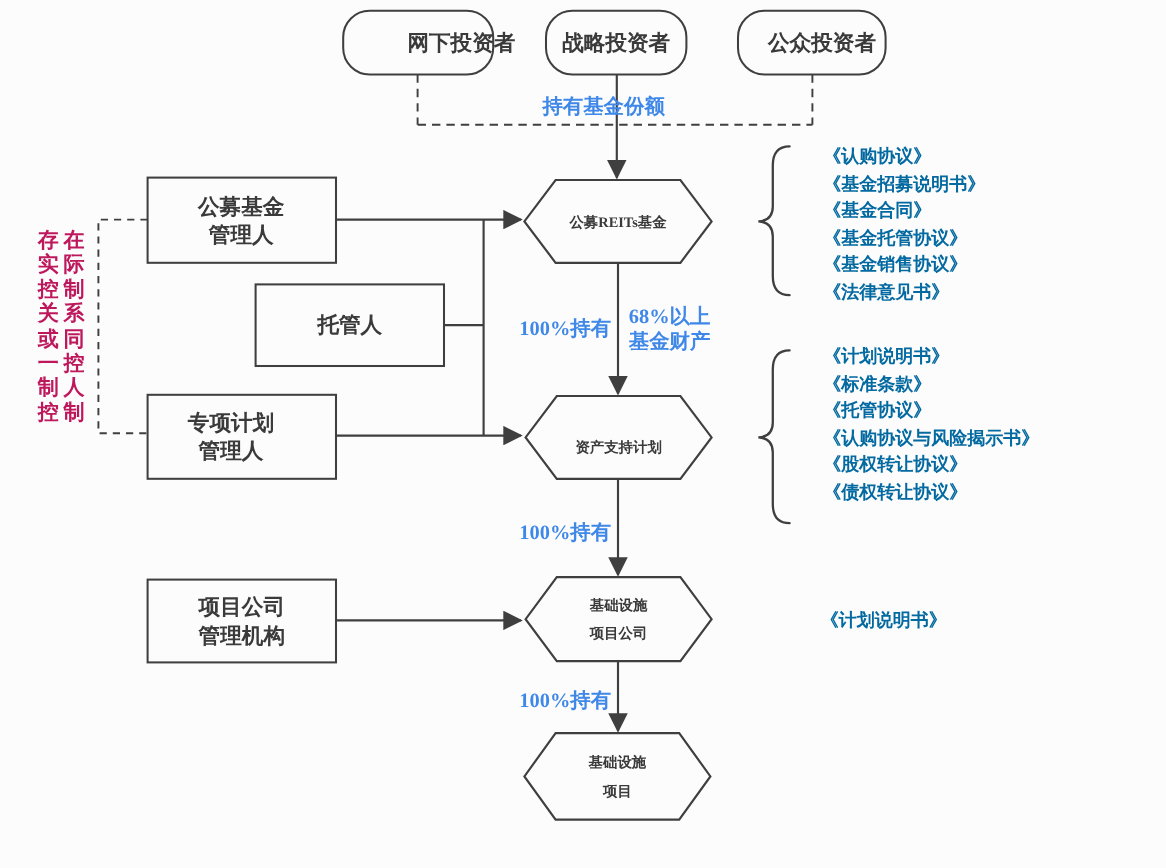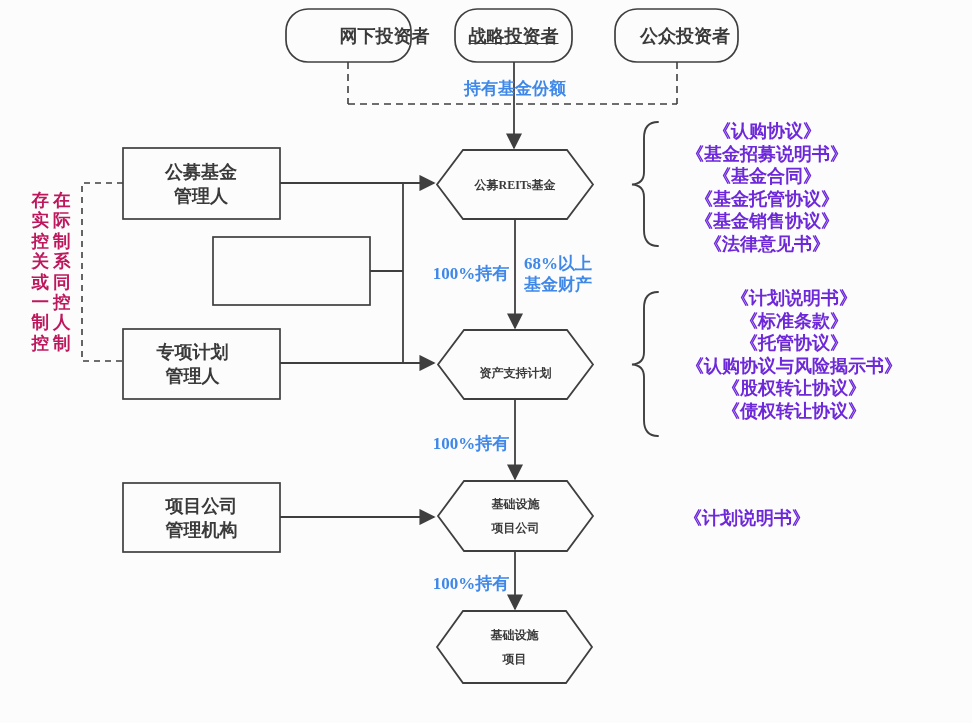--- a/index.html
+++ b/index.html
@@ -13,21 +13,21 @@
     text-align:center; white-space:pre-line; font-weight:700; color:#3a3a3a;
     line-height:24px; font-size:18px;
   }
   .hex-lbl { font-size:12px; }
   .blue { color:#3f88e8; }
   .small-lbl { font-size:17px; line-height:21px; }
   .note {
     position:absolute; font-weight:700; color:#be185d; font-size:17.5px;
     line-height:20.4px; white-space:pre-line; text-align:center; letter-spacing:4px;
   }
-  .doclist { position:absolute; font-weight:700; color:#6d28d9; font-size:18px;text-align:center; }
+  .doclist { position:absolute; font-weight:700; color:#0369a1; font-size:15px; }
   .doclist .doc-line { line-height:22.5px; white-space:pre; }
 </style>
 </head>
 <body>
 
 <div class="canvas">
 
   <svg class="layer" width="972" height="723" viewBox="0 0 972 723">
     <defs>
       <marker id="arrow" viewBox="0 0 10 10" refX="9" refY="5" markerWidth="9" markerHeight="9" orient="auto-start-reverse">
@@ -64,38 +64,39 @@
     <line x1="515" y1="399" x2="515" y2="479" stroke="#3f3f3f" stroke-width="1.8" marker-end="url(#arrow)"></line>
     <line x1="515" y1="551" x2="515" y2="609" stroke="#3f3f3f" stroke-width="1.8" marker-end="url(#arrow)"></line>
 
     <polyline points="123,183 82,183 82,361 123,361" fill="none" stroke="#3f3f3f" stroke-width="1.6" stroke-dasharray="6,5"></polyline>
 
     <path d="M 658,122 C 648,122 644,128 644,138 L 644,172 C 644,180 640,184 632,184.5 C 640,185 644,189 644,197 L 644,230 C 644,240 648,246 658,246" fill="none" stroke="#3f3f3f" stroke-width="1.9" stroke-linecap="round"></path>
     <path d="M 658,292 C 648,292 644,298 644,308 L 644,352 C 644,360 640,364 632,364.5 C 640,365 644,369 644,377 L 644,420 C 644,430 648,436 658,436" fill="none" stroke="#3f3f3f" stroke-width="1.9" stroke-linecap="round"></path>
   </svg>
 
   <div class="lbl" style="left:286px; top:9px; width:125px; height:53px;margin-left:36px;">网下投资者</div>
-  <div class="lbl" style="left:455px; top:9px; width:117px; height:53px;text-decoration:underline;">战略投资者</div>
+  <div class="lbl" style="left:455px; top:9px; width:117px; height:53px;">战略投资者</div>
   <div class="lbl" style="left:615px; top:9px; width:140px; height:53px;">公众投资者</div>
 
   <div class="lbl" style="left:123px; top:148px; width:156px; height:71px;">公募基金
 管理人</div>
+  <div class="lbl" style="left:213px; top:237px; width:157px; height:68px;">托管人</div>
   <div class="lbl" style="left:123px; top:329px; width:139px; height:70px;">专项计划
 管理人</div>
   <div class="lbl" style="left:123px; top:483px; width:157px; height:69px;">项目公司
 管理机构</div>
 
   <div class="lbl hex-lbl" style="left:437px; top:150px; width:156px; height:69px;">公募REITs基金</div>
   <div class="lbl hex-lbl" style="left:438px; top:330px; width:155px; height:85px;">资产支持计划</div>
   <div class="lbl hex-lbl" style="left:438px; top:481px; width:155px; height:70px;">基础设施
 项目公司</div>
   <div class="lbl hex-lbl" style="left:437px; top:611px; width:155px; height:72px;">基础设施
 项目</div>
 
-  <div class="lbl blue small-lbl" style="left:440px; top:77px; width:150px; height:22px;">持有基金份额</div>
+  <div class="lbl blue small-lbl" style="left:428px; top:77px; width:150px; height:22px;">持有基金份额</div>
   <div class="lbl blue small-lbl" style="left:430px; top:262px; width:82px; height:22px;">100%持有</div>
   <div class="lbl blue small-lbl" style="left:520px; top:252px; width:76px; height:44px;">68%以上
 基金财产</div>
   <div class="lbl blue small-lbl" style="left:430px; top:432px; width:82px; height:22px;">100%持有</div>
   <div class="lbl blue small-lbl" style="left:430px; top:572px; width:82px; height:22px;">100%持有</div>
 
   <div class="note" style="left:28px; top:190px; width:50px;">存在
 实际
 控制
 关系

